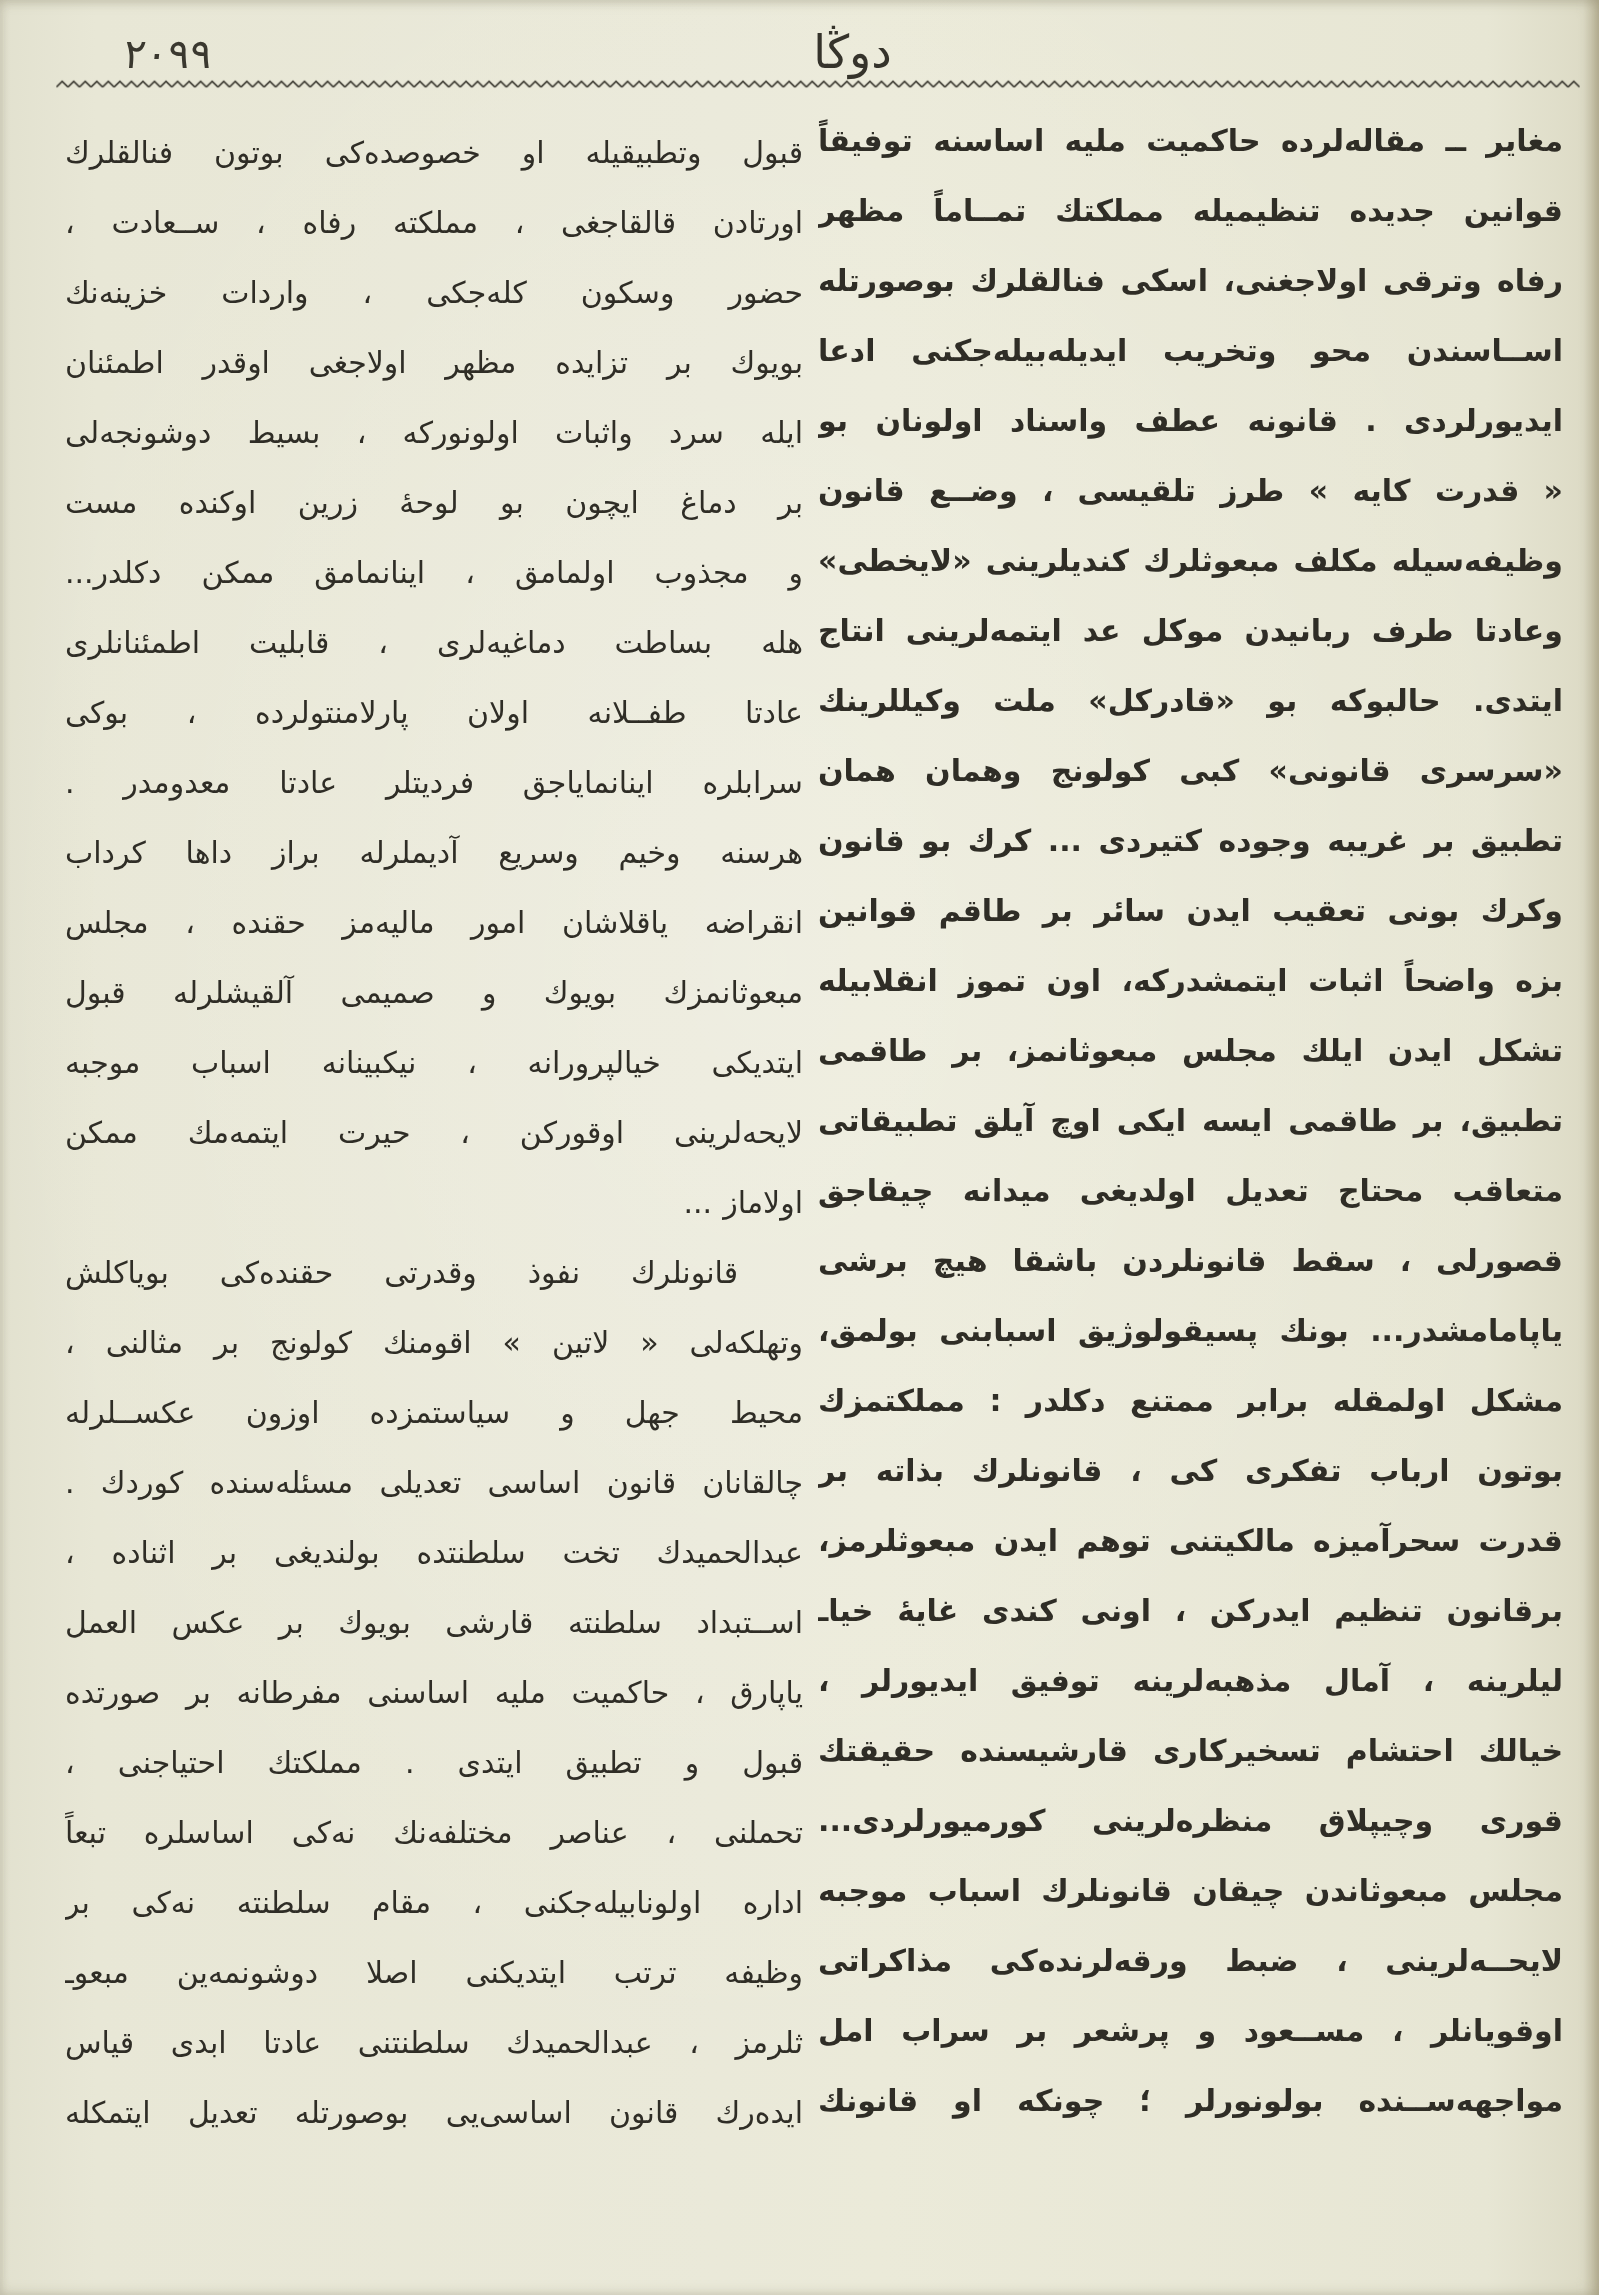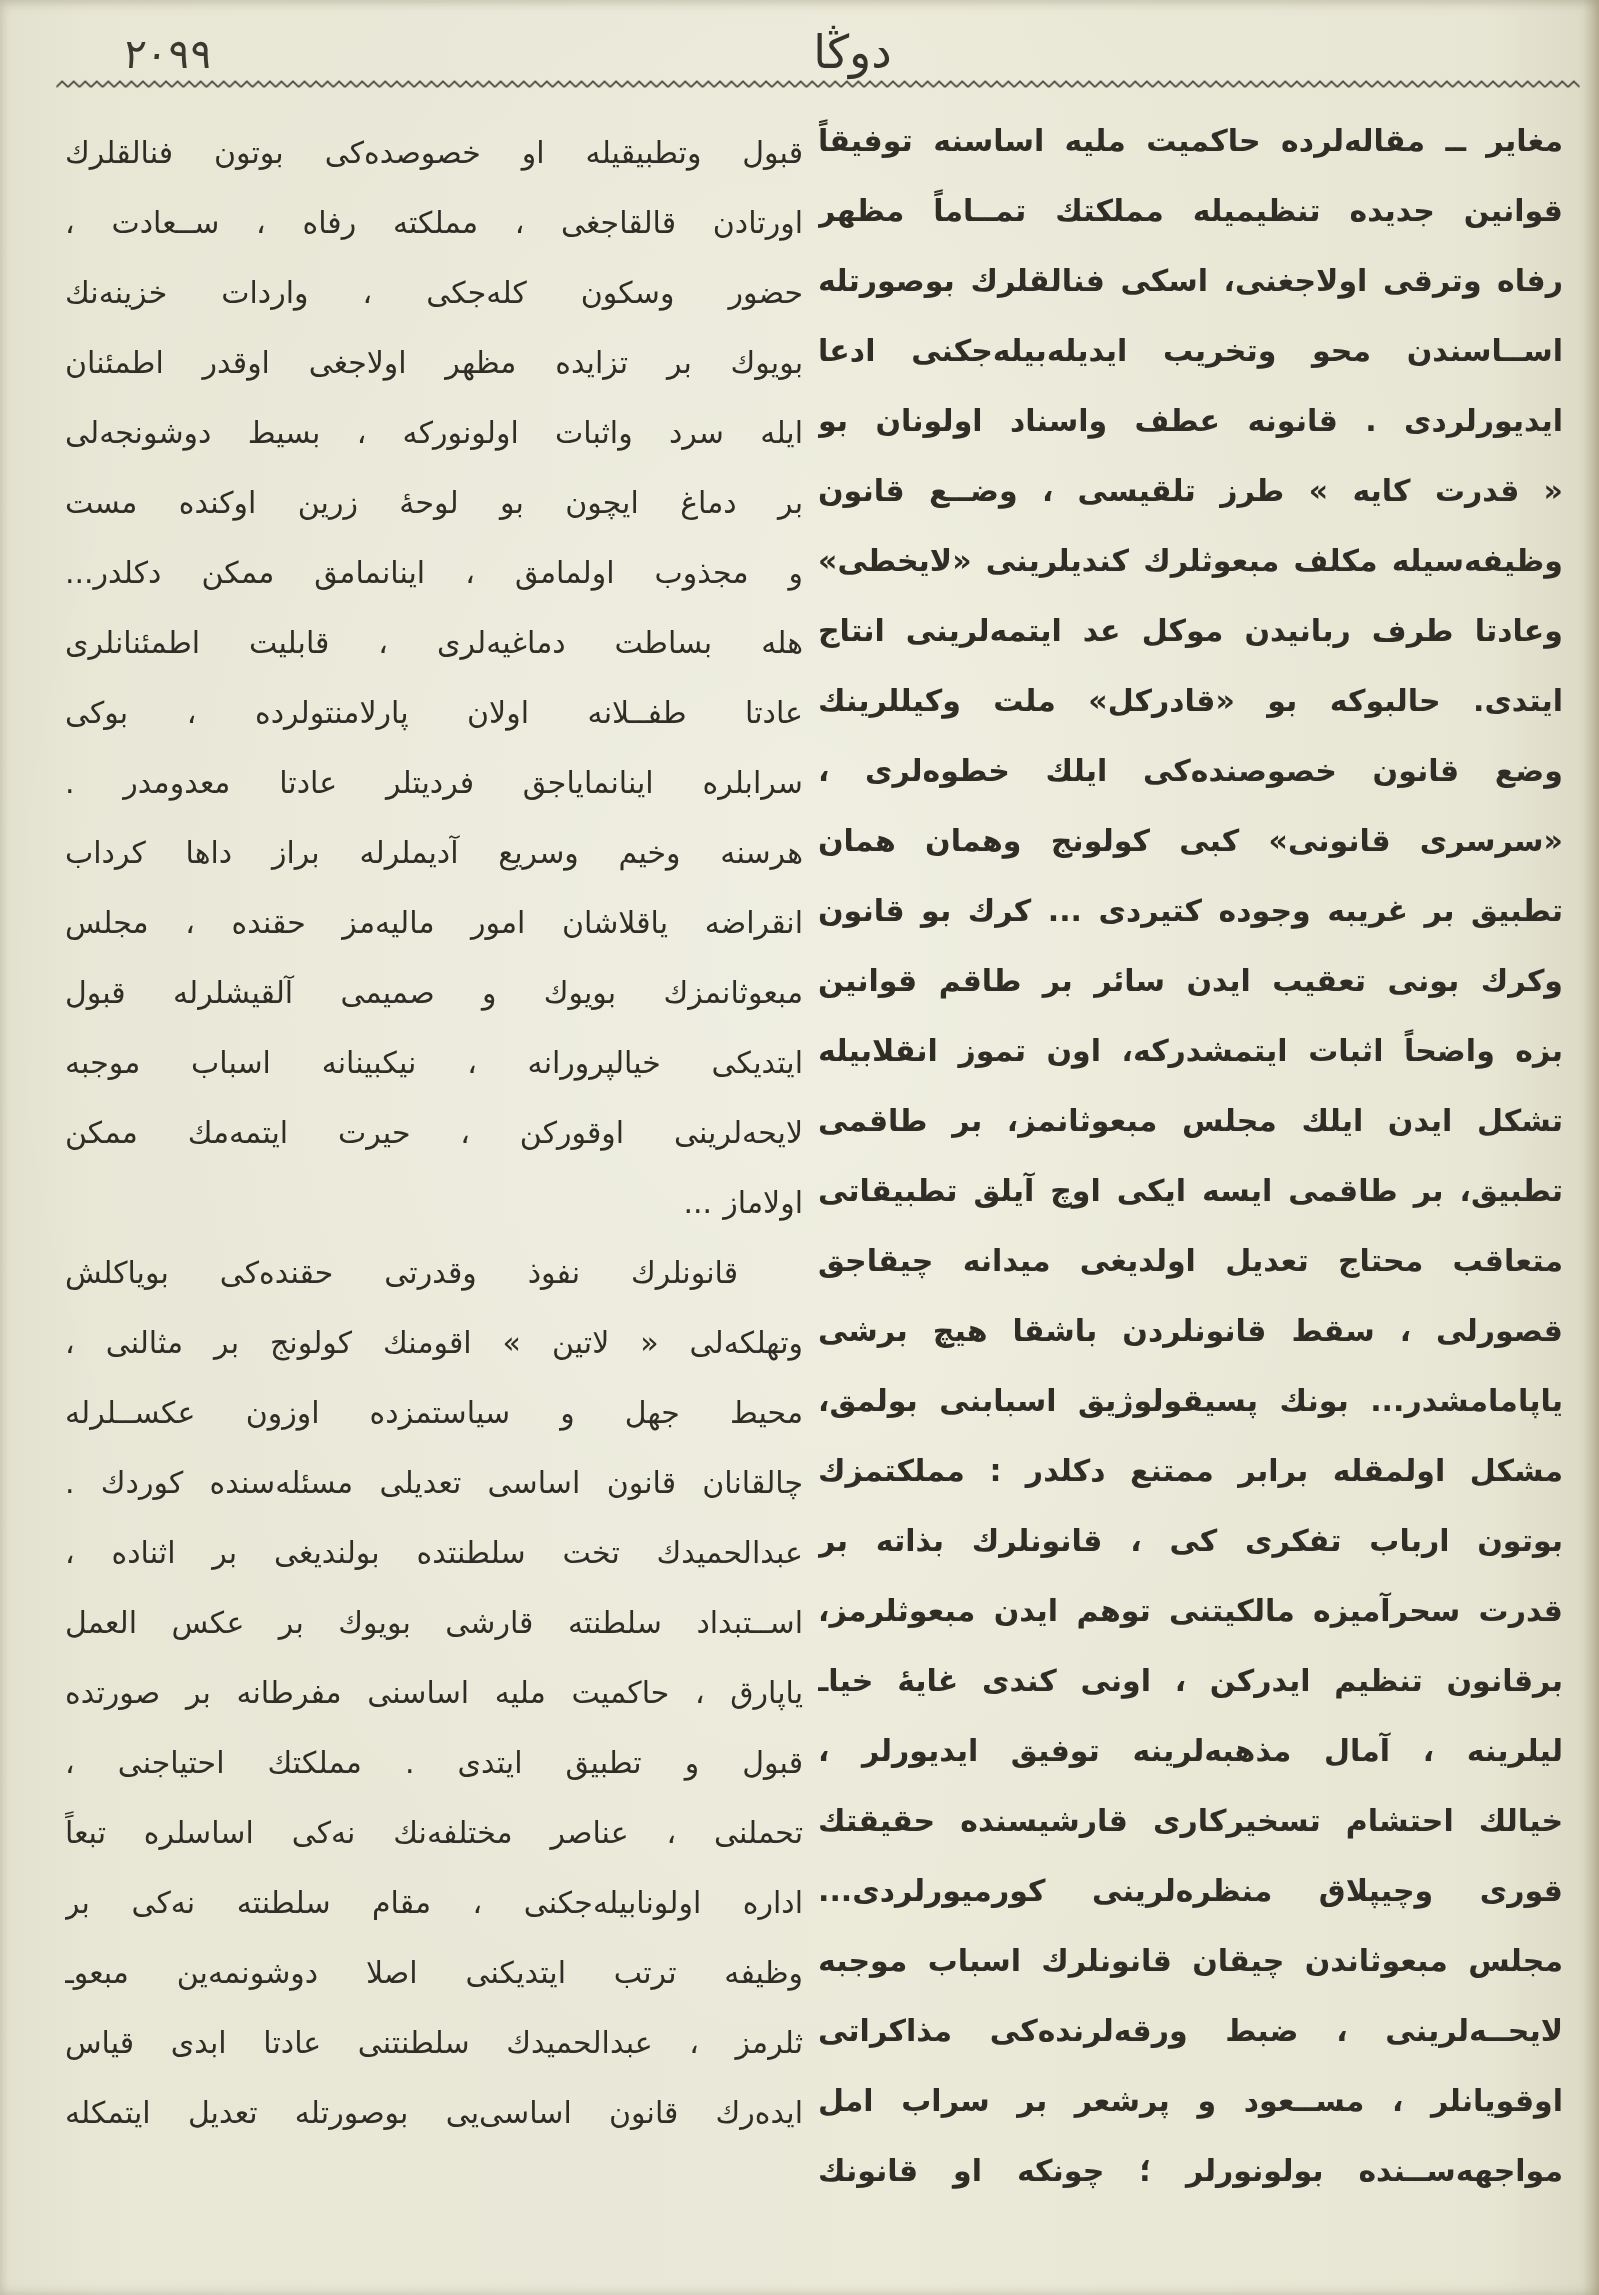--- a/index.html
+++ b/index.html
@@ -73,21 +73,20 @@
   <div class="col col-right">
       <div class="line">مغاير ــ مقاله‌لرده حاكميت مليه اساسنه توفيقاً</div>
       <div class="line">قوانين جديده تنظيميله مملكتك تمــاماً مظهر</div>
       <div class="line">رفاه وترقى اولاجغنى، اسكى فنالقلرك بوصورتله</div>
       <div class="line">اســاسندن محو وتخريب ايديله‌بيله‌جكنى ادعا</div>
       <div class="line">ايديورلردى . قانونه عطف واسناد اولونان بو</div>
       <div class="line">« قدرت كايه » طرز تلقيسى ، وضــع قانون</div>
       <div class="line">وظيفه‌سيله مكلف مبعوثلرك كنديلرينى «لايخطى»</div>
       <div class="line">وعادتا طرف ربانيدن موكل عد ايتمه‌لرينى انتاج</div>
       <div class="line">ايتدى. حالبوكه بو «قادركل» ملت وكيللرينك</div>
-      <div class="line">وضع قانون خصوصنده‌كى ايلك خطوه‌لرى ،</div>
       <div class="line">«سرسرى قانونى» كبى كولونج وهمان همان ناقابل</div>
       <div class="line">تطبيق بر غريبه وجوده كتيردى ... كرك بو قانون</div>
       <div class="line">وكرك بونى تعقيب ايدن سائر بر طاقم قوانين</div>
       <div class="line">بزه واضحاً اثبات ايتمشدركه، اون تموز انقلابيله</div>
       <div class="line">تشكل ايدن ايلك مجلس مبعوثانمز، بر طاقمى ناقابل</div>
       <div class="line">تطبيق، بر طاقمى ايسه ايكى اوچ آيلق تطبيقاتى</div>
       <div class="line">متعاقب محتاج تعديل اولديغى ميدانه چيقاجق</div>
       <div class="line">قصورلى ، سقط قانونلردن باشقا هيچ برشى</div>
       <div class="line">ياپامامشدر... بونك پسيقولوژيق اسبابنى بولمق،</div>
       <div class="line">مشكل اولمقله برابر ممتنع دكلدر : مملكتمزك</div>

